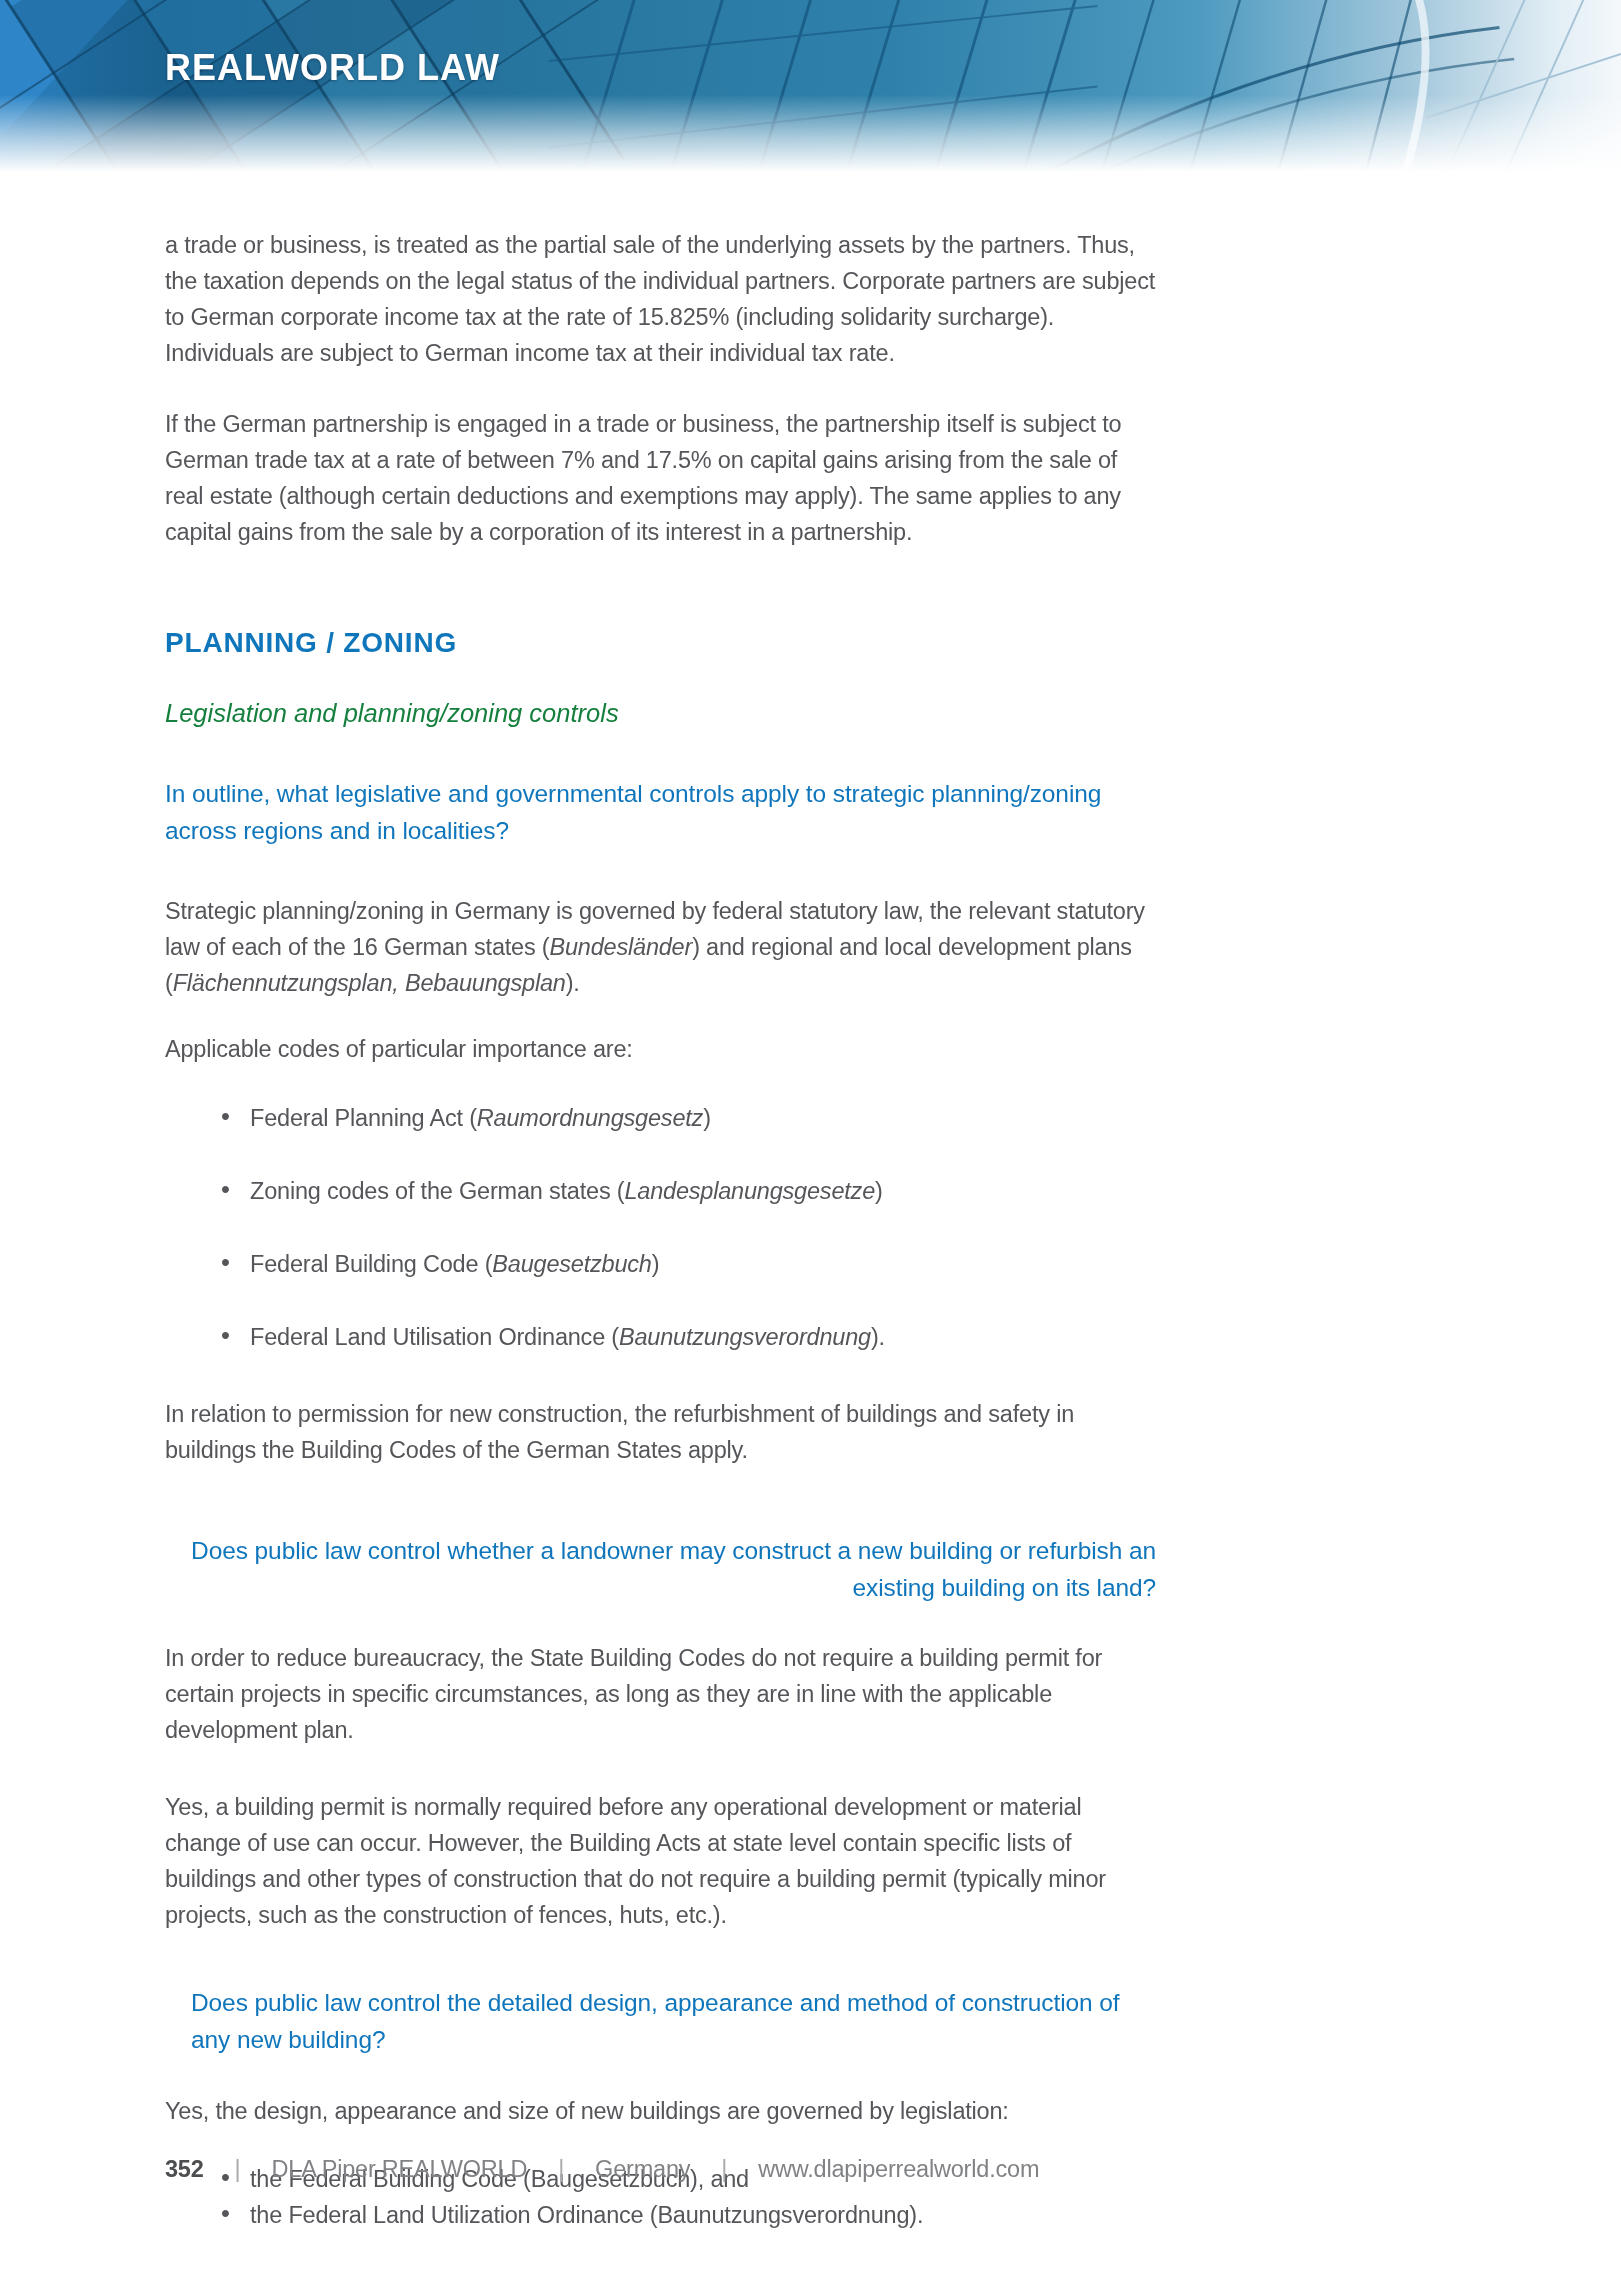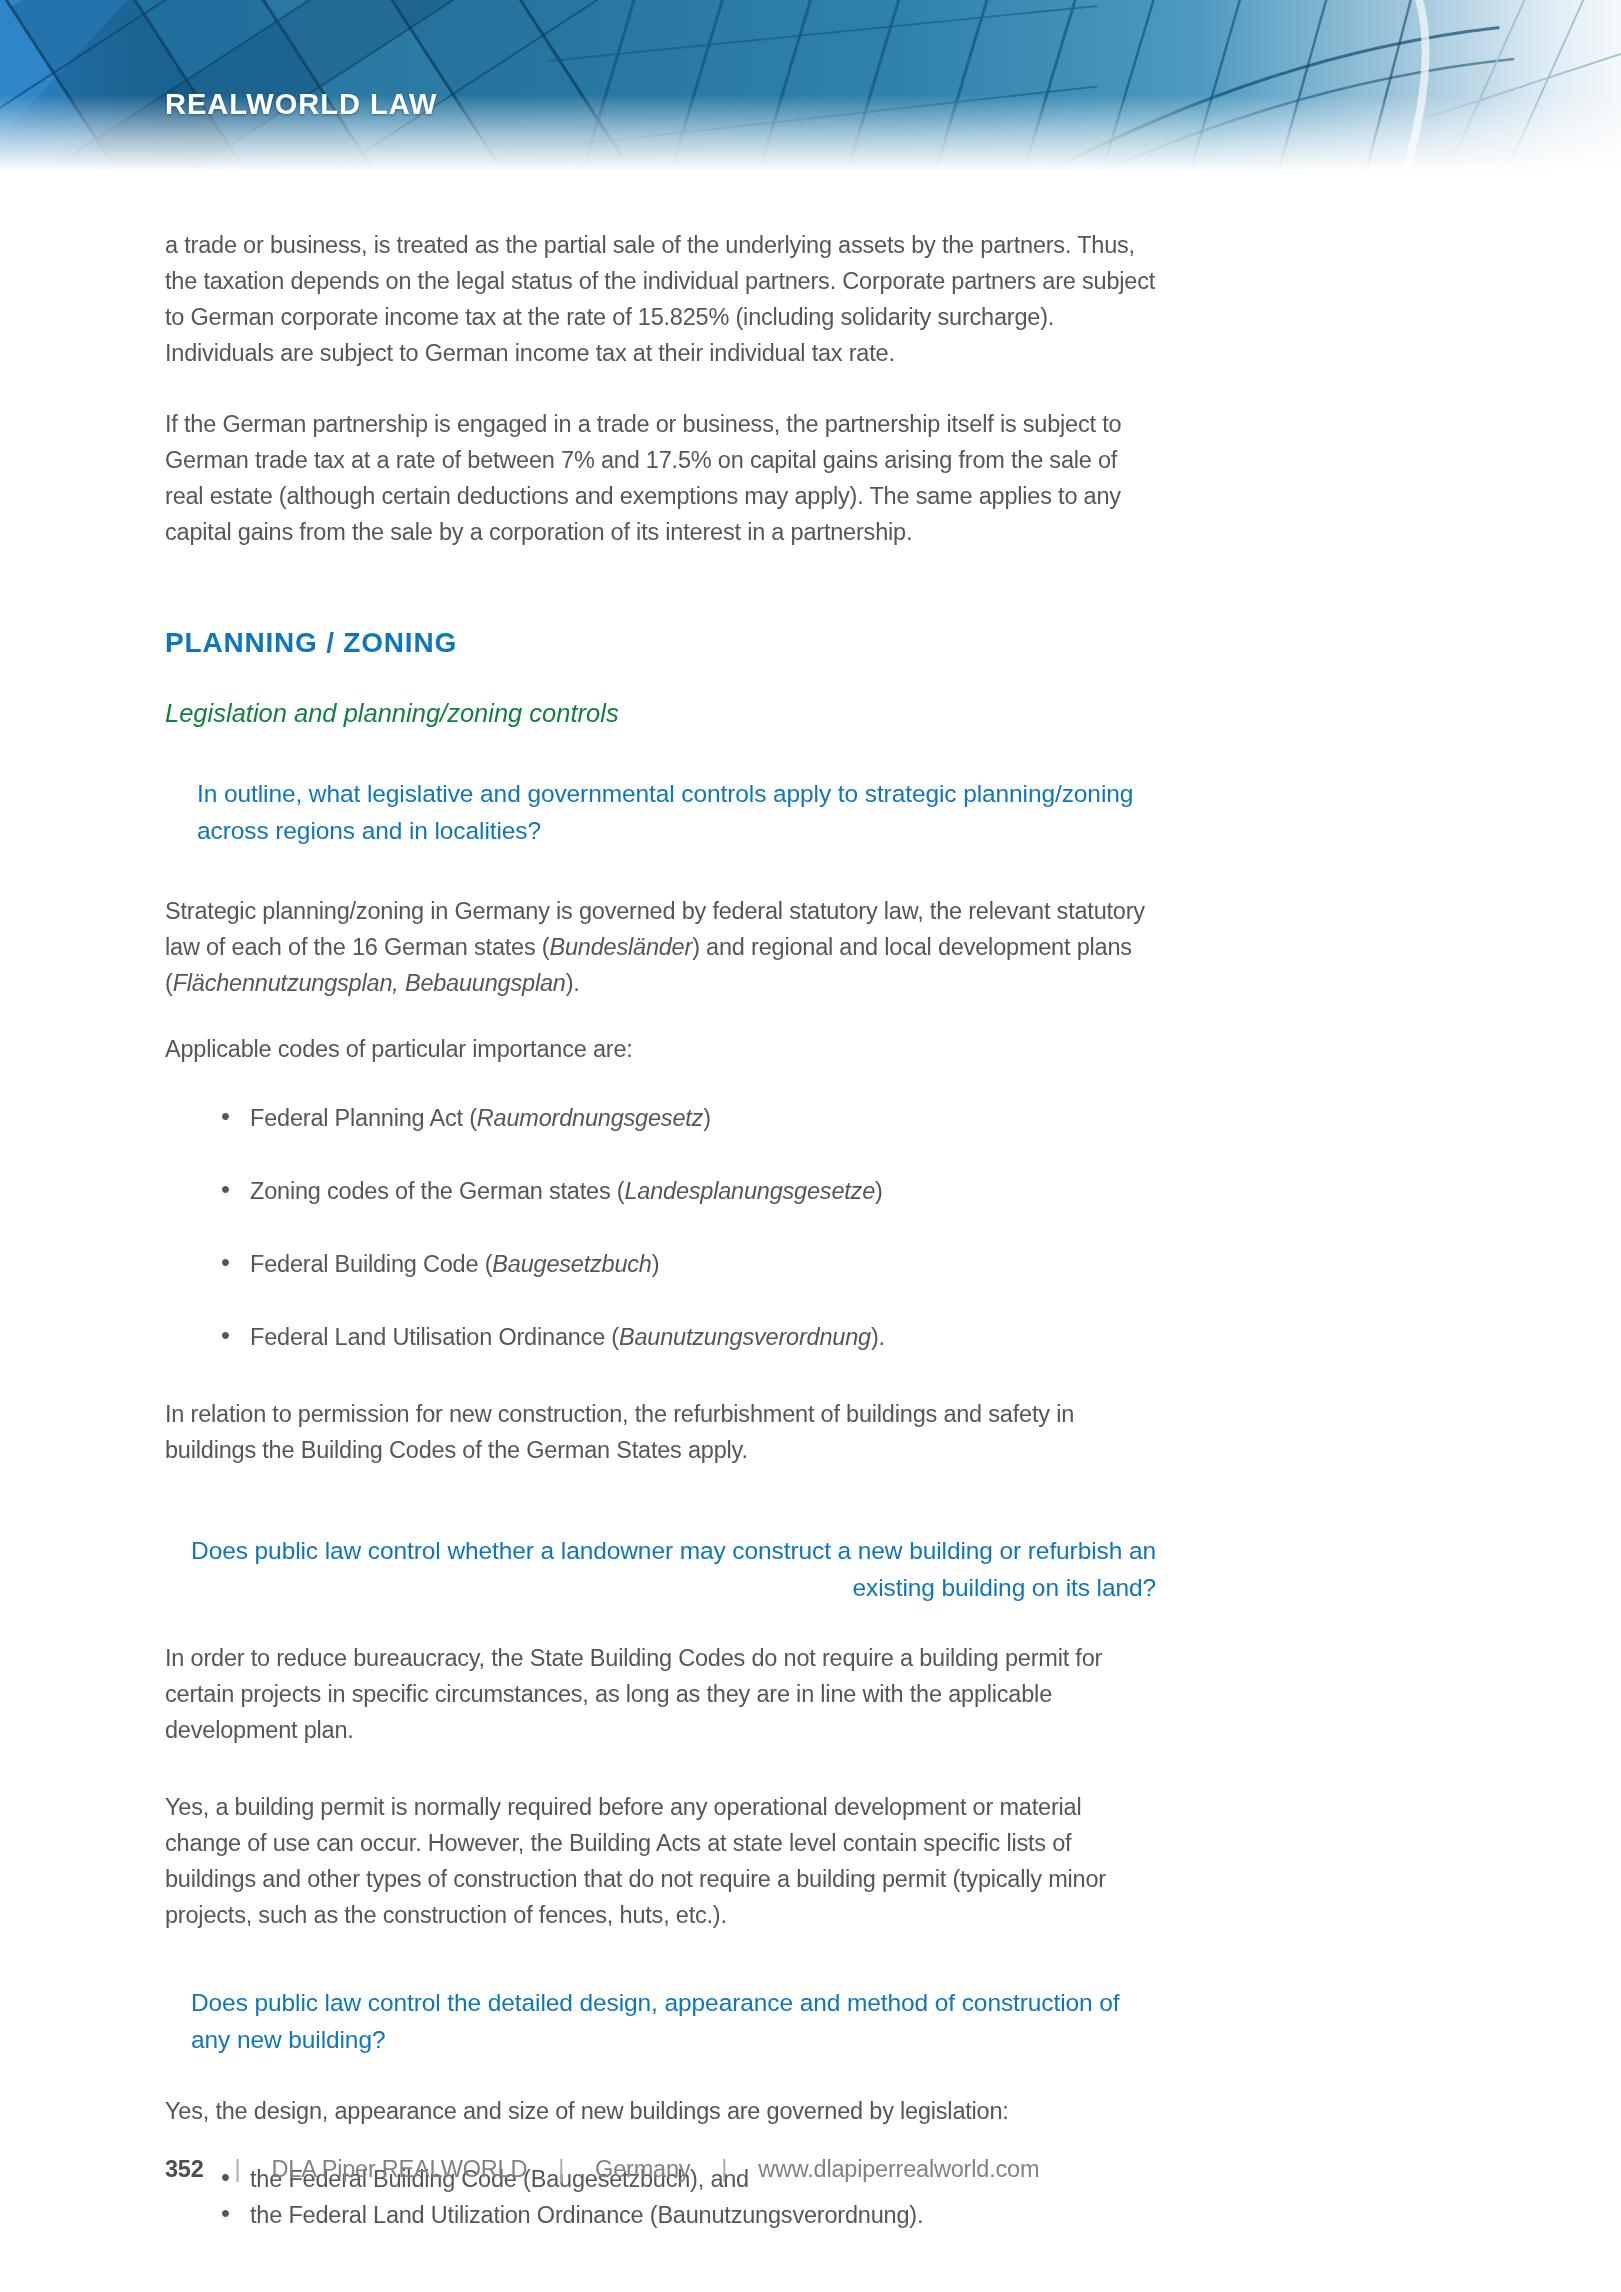--- a/index.html
+++ b/index.html
@@ -19,25 +19,24 @@
   
   .hero {
     position: relative;
     width: 1621px; height: 172px;
   }
   .hero svg { display: block; width: 1621px; height: 172px; }
   .hero-title {
     position: absolute;
     left: 165px; top: 47px;
     color: #ffffff;
-    font-size: 29px;
+    font-size: 36px;
     font-weight: 700;
     letter-spacing: 1px;
     text-shadow: 0 1px 2.9px rgba(10,40,70,.45);
-    margin-top: 41px;
   }
 
   
   .content {
     padding: 55px 157px 0 165px;
     width: 1313px;
   }
   .content > * { margin: 0; }
   p.body {
     color: #55565a;
@@ -62,21 +61,21 @@
     font-style: italic;
     line-height: 29px;
   }
   h3.question {
     color: #1076bc;
     font-size: 24.5px;
     font-weight: 500;
     line-height: 37px;
     letter-spacing: -0.1px;
   }
-  .mt-q1 { margin-top: 47px; margin-left: 32px; }
+  .mt-q1 { margin-top: 47px; }
   .mt-a1 { margin-top: 44px; }
   .mt-applicable { margin-top: 30px; }
   .mt-ul1 { margin-top: 33px; }
   .mt-p4 { margin-top: 41px; }
   .mt-q2 { margin-top: 64px; text-align: right; }
   .mt-p5 { margin-top: 41px; }
   .mt-p6 { margin-top: 34px; }
   .mt-q3 { margin-top: 51px; margin-left: 26px; }
   .mt-p7 { margin-top: 35px; }
   .mt-ul2 { margin-top: 32px; }

